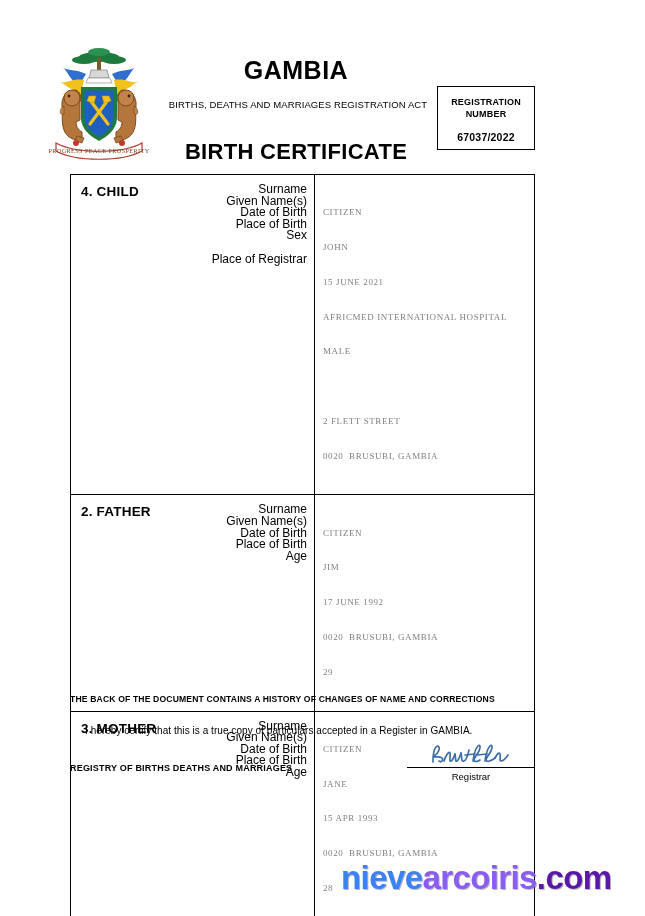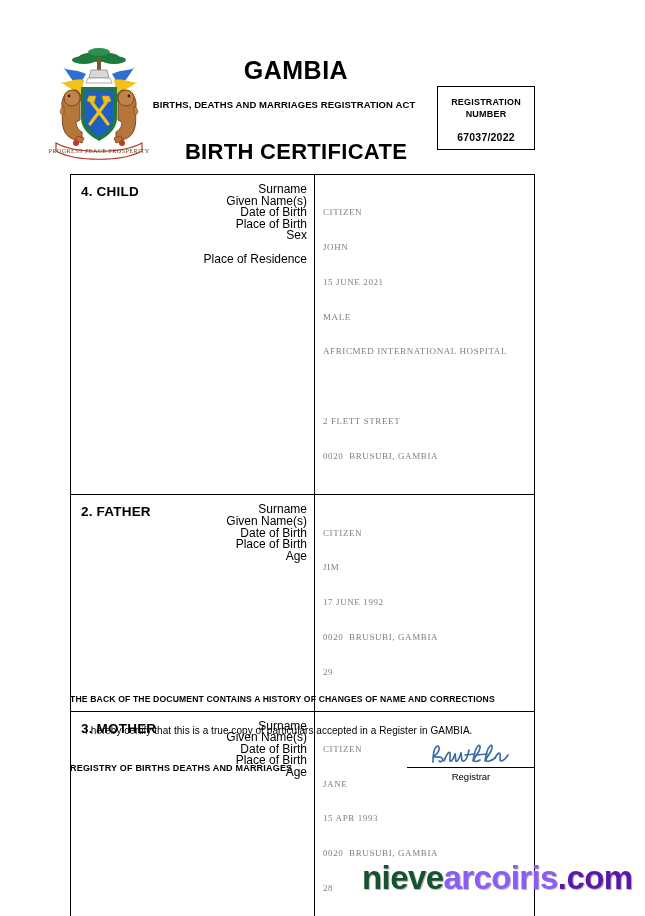--- a/index.html
+++ b/index.html
@@ -41,26 +41,26 @@
     left: 160px;
     top: 56px;
     width: 272px;
     text-align: center;
     font-size: 25px;
     font-weight: bold;
     letter-spacing: 0.5px;
   }
   .title-act {
     position: absolute;
-    left: 138px;
+    left: 152px;
     top: 99px;
     width: 292px;
     text-align: center;
     font-size: 9.5px;
-    font-weight: bold;
+    font-weight: normal;
     letter-spacing: 0.1px;
   }
   .title-cert {
     position: absolute;
     left: 155px;
     top: 139px;
     width: 282px;
     text-align: center;
     font-size: 22px;
     font-weight: bold;
@@ -200,21 +200,21 @@
     position: absolute;
     left: 341px;
     top: 859px;
     font-size: 33px;
     font-weight: bold;
     letter-spacing: -0.6px;
     font-family: "Liberation Sans", sans-serif;
     white-space: nowrap;
     text-shadow: 1px 1px 0 rgba(120,120,120,0.55);
   }
-  .wm-a { color: #14532d; margin-left: 21px; }
+  .wm-a { color: #3b82f6; }
   .wm-b { color: #8b5cf6; }
   .wm-c { color: #5b17a8; text-align: center; }
 </style>
 </head>
 <body>
 
 <div class="page">
 
   <div class="header">
 
@@ -298,29 +298,29 @@
     <div class="row" style="min-height:115px;">
       <div class="col-left">
         <div class="sec-title">4. CHILD</div>
         <div class="labels">
           <div class="lbl">Surname</div>
           <div class="lbl">Given Name(s)</div>
           <div class="lbl">Date of Birth</div>
           <div class="lbl">Place of Birth</div>
           <div class="lbl">Sex</div>
           <div class="gap"></div>
-          <div class="lbl">Place of Residence</div>
+          <div class="lbl">Place of Registrar</div>
         </div>
       </div>
       <div class="col-right values">
         <div>CITIZEN</div>
         <div>JOHN</div>
         <div>15 JUNE 2021</div>
+        <div>AFRICMED INTERNATIONAL HOSPITAL</div>
         <div>MALE</div>
-        <div>AFRICMED INTERNATIONAL HOSPITAL</div>
         <div class="gap"></div>
         <div>2 FLETT STREET</div>
         <div>0020  BRUSUBI, GAMBIA</div>
       </div>
     </div>
 
     <div class="row" style="min-height:83px;justify-content:flex-end;">
       <div class="col-left">
         <div class="sec-title">2. FATHER</div>
         <div class="labels">

